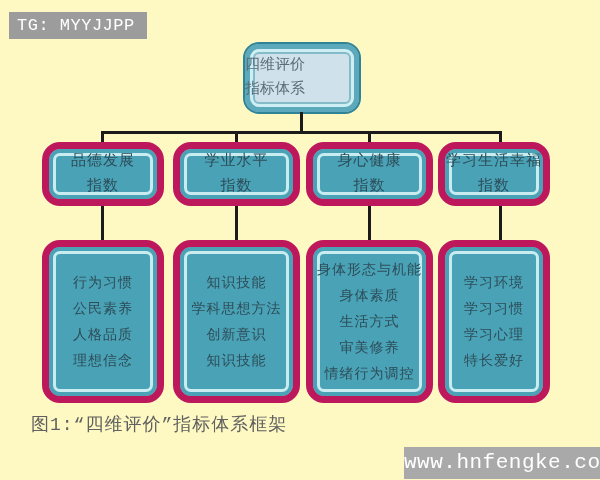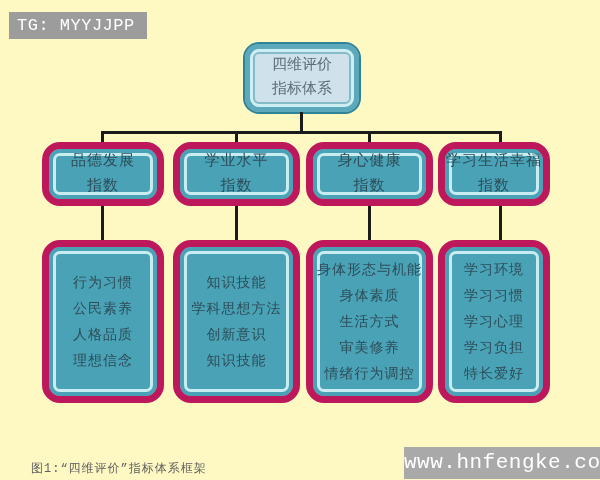--- a/index.html
+++ b/index.html
@@ -11,21 +11,21 @@
     position:absolute;left:9px;top:12px;width:138px;height:27px;
     background:#9c9c9c;color:#ffffff;font-size:17px;line-height:27px;
     padding-left:8px;box-sizing:border-box;letter-spacing:0.5px;
   }
   
   .node-label{white-space:pre-line;text-align:center;}
   .root-node{
     position:absolute;left:243px;top:42px;width:118px;height:72px;
     background:#cfe1ea;border:2px solid #2f8396;border-radius:16px;
     box-shadow:inset 0 0 0 5px #5ba9bb, inset 0 0 0 8px #cdeef2, inset 0 0 0 10px #85bac8;
-    display:flex;align-items:center;justify-content:center;
+    display:flex;align-items:center;justify-content:flex-start;
     color:#5a6e79;font-size:15px;line-height:24px;box-sizing:border-box;
   }
   .tealbox{
     position:absolute;background:#4aa2b6;border:7px solid #be185d;border-radius:18px;
     box-shadow:inset 0 0 0 4px #4aa2b6, inset 0 0 0 7px #c9ecf1;
     box-sizing:border-box;color:#2d4d59;
   }
   .branch-node{
     top:142px;height:64px;display:flex;align-items:center;justify-content:center;
     font-size:15px;line-height:25px;letter-spacing:1px;
@@ -35,21 +35,21 @@
     align-items:center;justify-content:center;
     font-size:14px;letter-spacing:1px;
   }
   .leaf-box .item{line-height:26px;text-align:center;}
   .col1{left:42px;width:122px;}
   .col2{left:173px;width:127px;}
   .col3{left:306px;width:127px;}
   .col4{left:438px;width:112px;}
   .conn{position:absolute;background:#1b1b1b;}
   .caption{
-    position:absolute;left:31px;top:412px;color:#606060;font-size:12px;letter-spacing:1px;margin-top:48px;
+    position:absolute;left:31px;top:412px;color:#606060;font-size:18px;letter-spacing:1px;
   }
   .watermark{
     position:absolute;left:404px;top:447px;width:196px;height:32px;
     background:#a9a9a9;color:#ffffff;font-size:21px;line-height:32px;
     text-align:center;letter-spacing:0.5px;
   }
 </style>
 </head>
 <body>
 
@@ -107,21 +107,20 @@
     <div class="item">身体形态与机能</div>
     <div class="item">身体素质</div>
     <div class="item">生活方式</div>
     <div class="item">审美修养</div>
     <div class="item">情绪行为调控</div>
   </div>
   <div class="tealbox leaf-box col4">
     <div class="item">学习环境</div>
     <div class="item">学习习惯</div>
     <div class="item">学习心理</div>
-    <div class="item">学习负担</div>
     <div class="item">特长爱好</div>
   </div>
 
   <div class="caption">图1:“四维评价”指标体系框架</div>
 
   <div class="watermark">www.hnfengke.com</div>
 
 </div>
 
 </body></html>

